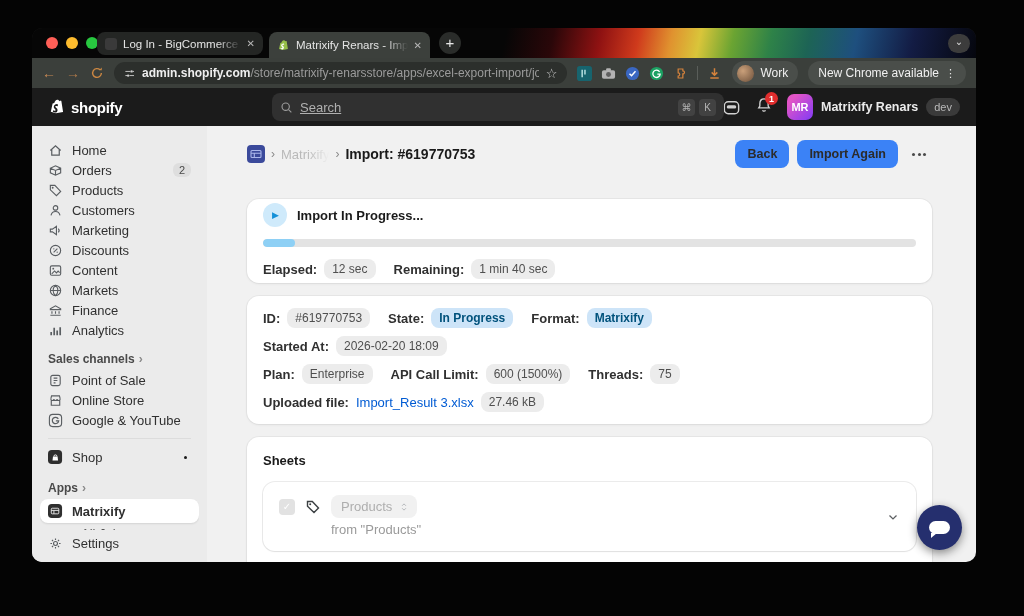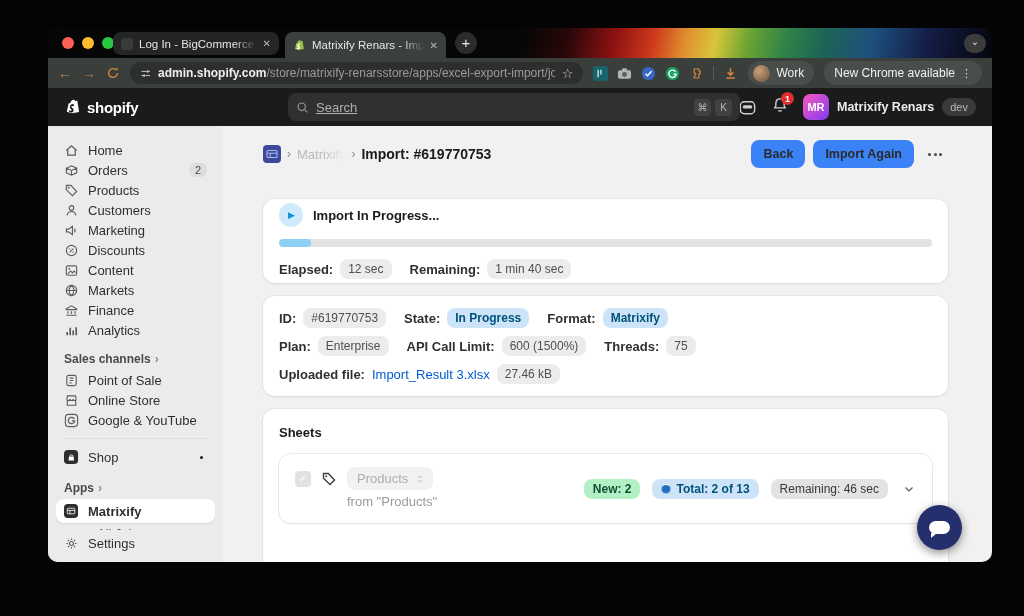--- a/index.html
+++ b/index.html
@@ -1,20 +1,20 @@
 <!DOCTYPE html>
 <html><head>
 <meta charset="utf-8">
 <style>
   * { box-sizing: border-box; margin: 0; padding: 0; }
   html,body { width:1024px; height:616px; overflow:hidden; }
   body { background:#040404; font-family:"Liberation Sans","DejaVu Sans",sans-serif; }
   .canvas { position:relative; width:1024px; height:616px; background:#040404; }
 
-  .window { position:absolute; left:48px; top:28px; width:944px; height:534px;
+  .window { position:absolute; left:32px; top:28px; width:944px; height:534px;
     border-radius:10px; overflow:hidden; display:flex; flex-direction:column; background:#1a1a1a; }
 
   
   .tabstrip { position:relative; height:30px; flex:none;
     background:linear-gradient(102deg,#060606 0%,#060606 50%,#2a0709 55%,#8f1212 60%,#cf3a1c 64%,#e0922f 67.5%,#d9c53a 70.5%,#6ba432 74%,#2e8248 78%,#1d6455 82%,#1e4f7e 87%,#131c44 93%,#05060d 100%); }
   .tl { position:absolute; left:14px; top:9px; display:flex; gap:8px; }
   .tl span { width:12px; height:12px; border-radius:50%; }
   .tl .r { background:#ff5f57; } .tl .y { background:#febc2e; } .tl .g { background:#28c840; }
   .tab { position:absolute; display:flex; align-items:center; gap:6px; font-size:11.5px; color:#e4e4e4; padding:0 8px; }
   .tab-inactive { left:65px; top:4px; width:166px; height:23px; border-radius:8px; background:#242624; }
@@ -451,20 +451,26 @@
                 <span class="plabel">State:</span>
                 <span class="pill blue">In Progress</span>
               </span>
             <span class="pair">
                 <span class="plabel">Format:</span>
                 <span class="pill blue">Matrixify</span>
               </span>
           </div>
           <div class="drow">
             <span class="pair">
+                <span class="plabel">Started At:</span>
+                <span class="pill">2026-02-20 18:09</span>
+              </span>
+          </div>
+          <div class="drow">
+            <span class="pair">
                 <span class="plabel">Plan:</span>
                 <span class="pill">Enterprise</span>
               </span>
             <span class="pair">
                 <span class="plabel">API Call Limit:</span>
                 <span class="pill">600 (1500%)</span>
               </span>
             <span class="pair">
                 <span class="plabel">Threads:</span>
                 <span class="pill">75</span>
@@ -489,28 +495,20 @@
                   <circle cx="5.2" cy="5.2" r="1" fill="#3c4043"></circle>
                 </svg>
               <span class="select-pill">
                 <span>Products</span>
                 <svg width="10" height="12" viewBox="0 0 16 18">
                     <path d="M5 7 8 4l3 3M5 11l3 3 3-3" stroke="#b5b8bb" stroke-width="1.6" fill="none"></path>
                   </svg>
               </span>
             </div>
             <div class="from-text">from "Products"</div>
-            <div class="badges">
-              <span class="badge green">New: 2</span>
-              <span class="badge blue">
-                  <span class="spinner"></span>
-                  <span>Total: 2 of 13</span>
-                </span>
-              <span class="badge gray">Remaining: 46 sec</span>
-            </div>
             <svg class="row-chevron" width="14" height="14" viewBox="0 0 16 16">
                 <path d="M4 6.2l4 4 4-4" stroke="#5c5f62" stroke-width="1.5" fill="none"></path>
               </svg>
           </div>
 
         </div>
       </div>
     </div>
   </div>
 

